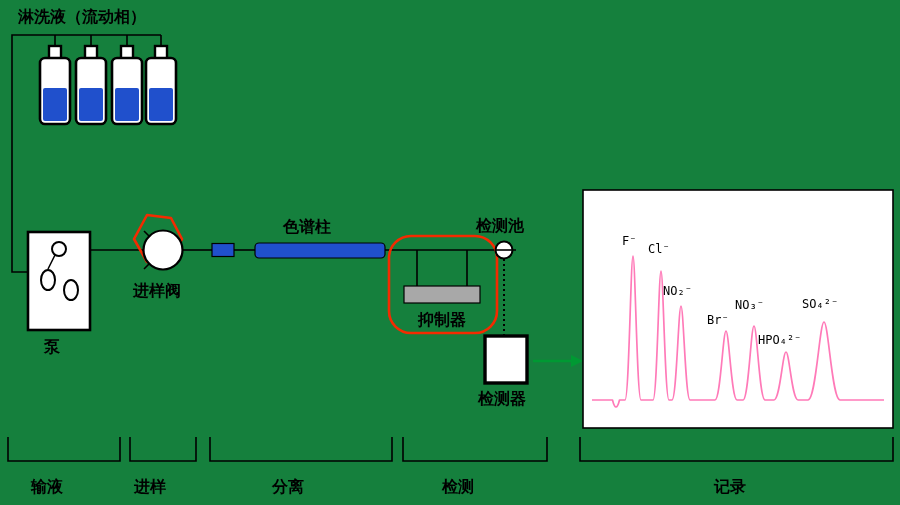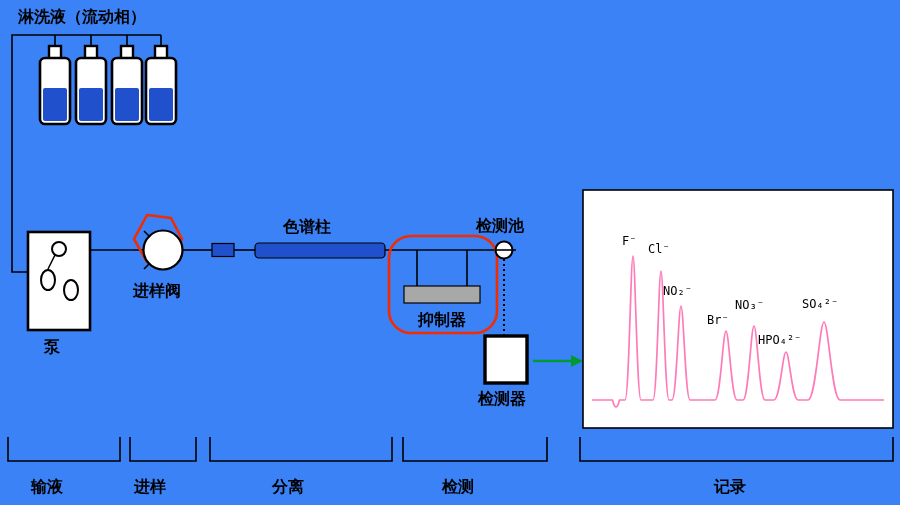--- a/index.html
+++ b/index.html
@@ -1,20 +1,20 @@
 <!DOCTYPE html>
 <html><head>
 <meta charset="utf-8">
 <style>
   html, body { margin: 0; padding: 0; background: #ffffff; }
   .stage {
     position: relative;
     width: 900px;
     height: 505px;
-    background: #3b82f6;
+    background: #15803d;
     overflow: hidden;
     font-family: "Liberation Sans", sans-serif;
   }
   svg { display: block; }
   .cjk-label {
     font-family: "Liberation Sans", sans-serif;
     font-weight: bold;
     font-size: 16px;
     fill: #000000;
   }

